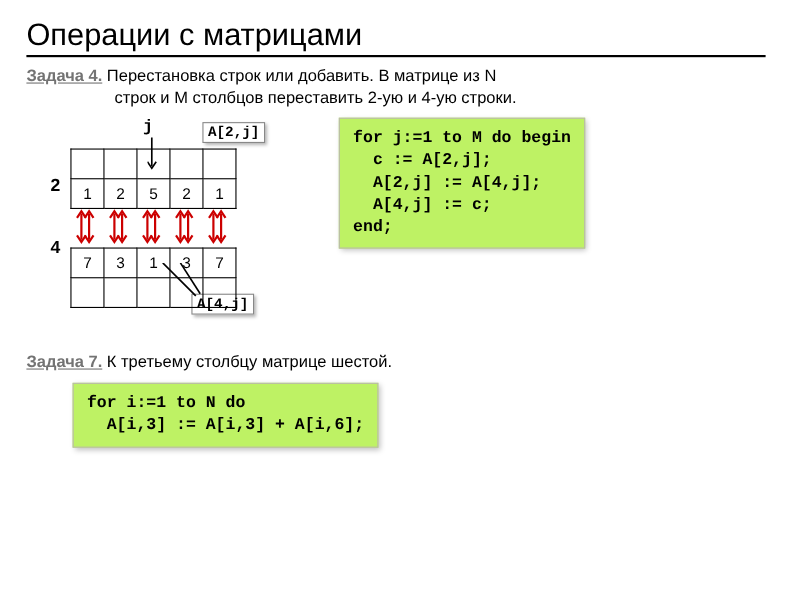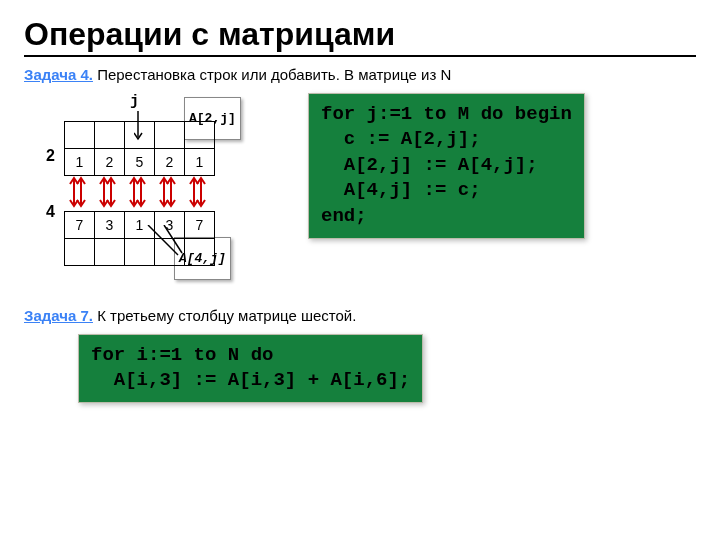--- a/index.html
+++ b/index.html
@@ -6,32 +6,32 @@
     margin: 0;
     padding: 16px 24px;
     font-family: Arial, Helvetica, sans-serif;
     font-size: 15px;
     background: #fff;
     color: #000;
     width: 720px;
     box-sizing: border-box;
   }
   h1 {
-    font-size: 32px;
-    font-weight: bold;
+    font-size: 28px;
+    font-weight: normal;
     margin: 0 0 2px 0;
   }
   .rule {
     border-bottom: 2px solid #000;
     margin-bottom: 8px;
   }
   .task-label {
     font-weight: bold;
     text-decoration: underline;
-    color: #3b82f6;
+    color: #737373;
   }
   .intro {
     margin: 4px 0 8px 0;
     line-height: 1.3;
   }
   .indent2 {
     padding-left: 80px;
     display: block;
   }
   .row {
@@ -52,25 +52,25 @@
     font-family: "Courier New", monospace;
     font-weight: bold;
   }
   .a2j-label, .a4j-label {
     position: absolute;
     font-family: "Courier New", monospace;
     font-weight: bold;
     font-size: 13px;
     border: 1px solid #888;
     box-shadow: 2px 2px 3px rgba(0,0,0,.3);
-    padding: 13px 4px;
+    padding: 1px 4px;
     background: #fff;
   }
   .a2j-label { left: 160px; top: 4px; }
-  .a4j-label { left: 150px; top: 144px; font-style: italic; }
+  .a4j-label { left: 150px; top: 160px; }
   .row-num {
     position: absolute;
     left: 22px;
     font-weight: bold;
     font-size: 16px;
   }
   .row-num.r2 { top: 54px; }
   .row-num.r4 { top: 110px; }
   table.matrix {
     position: absolute;
@@ -90,46 +90,47 @@
   table.matrix tr.gap td {
     border: none;
     height: 32px;
   }
   .callout {
     position: absolute;
     stroke: #000;
     fill: none;
   }
   .code {
-    background: #15803d;
+    background: #bef264;
     border: 1px solid #bba;
     box-shadow: 2px 2px 5px rgba(0,0,0,.25);
     font-family: "Courier New", monospace;
     font-weight: bold;
-    font-size: 19px;
+    font-size: 15px;
     padding: 8px 12px;
     line-height: 1.35;
     white-space: pre;
   }
   .task5-block {
     margin-top: 14px;
   }
   .task5-code-wrap {
-    margin: 10px 0 0 54px;
+    margin: 10px 0 0 42px;
     width: fit-content;
   }
 </style>
 </head>
 <body>
 
 <h1>Операции с матрицами</h1>
 <div class="rule"></div>
 
 <div class="intro">
   <span class="task-label">Задача 4.</span><span> Перестановка строк или добавить. В матрице из N</span><br>
+  <span class="indent2">строк и M столбцов переставить 2-ую и 4-ую строки.</span>
 </div>
 
 <div class="row">
   <div class="matrix-area">
     <span class="j-label">j</span>
     <span class="a2j-label">A[2,j]</span>
     <span class="a4j-label">A[4,j]</span>
 
     <svg class="callout" style="left:110px; top:10px;" width="90" height="40">
       <line x1="4" y1="8" x2="4" y2="34" stroke="#000" stroke-width="1.5"></line>

